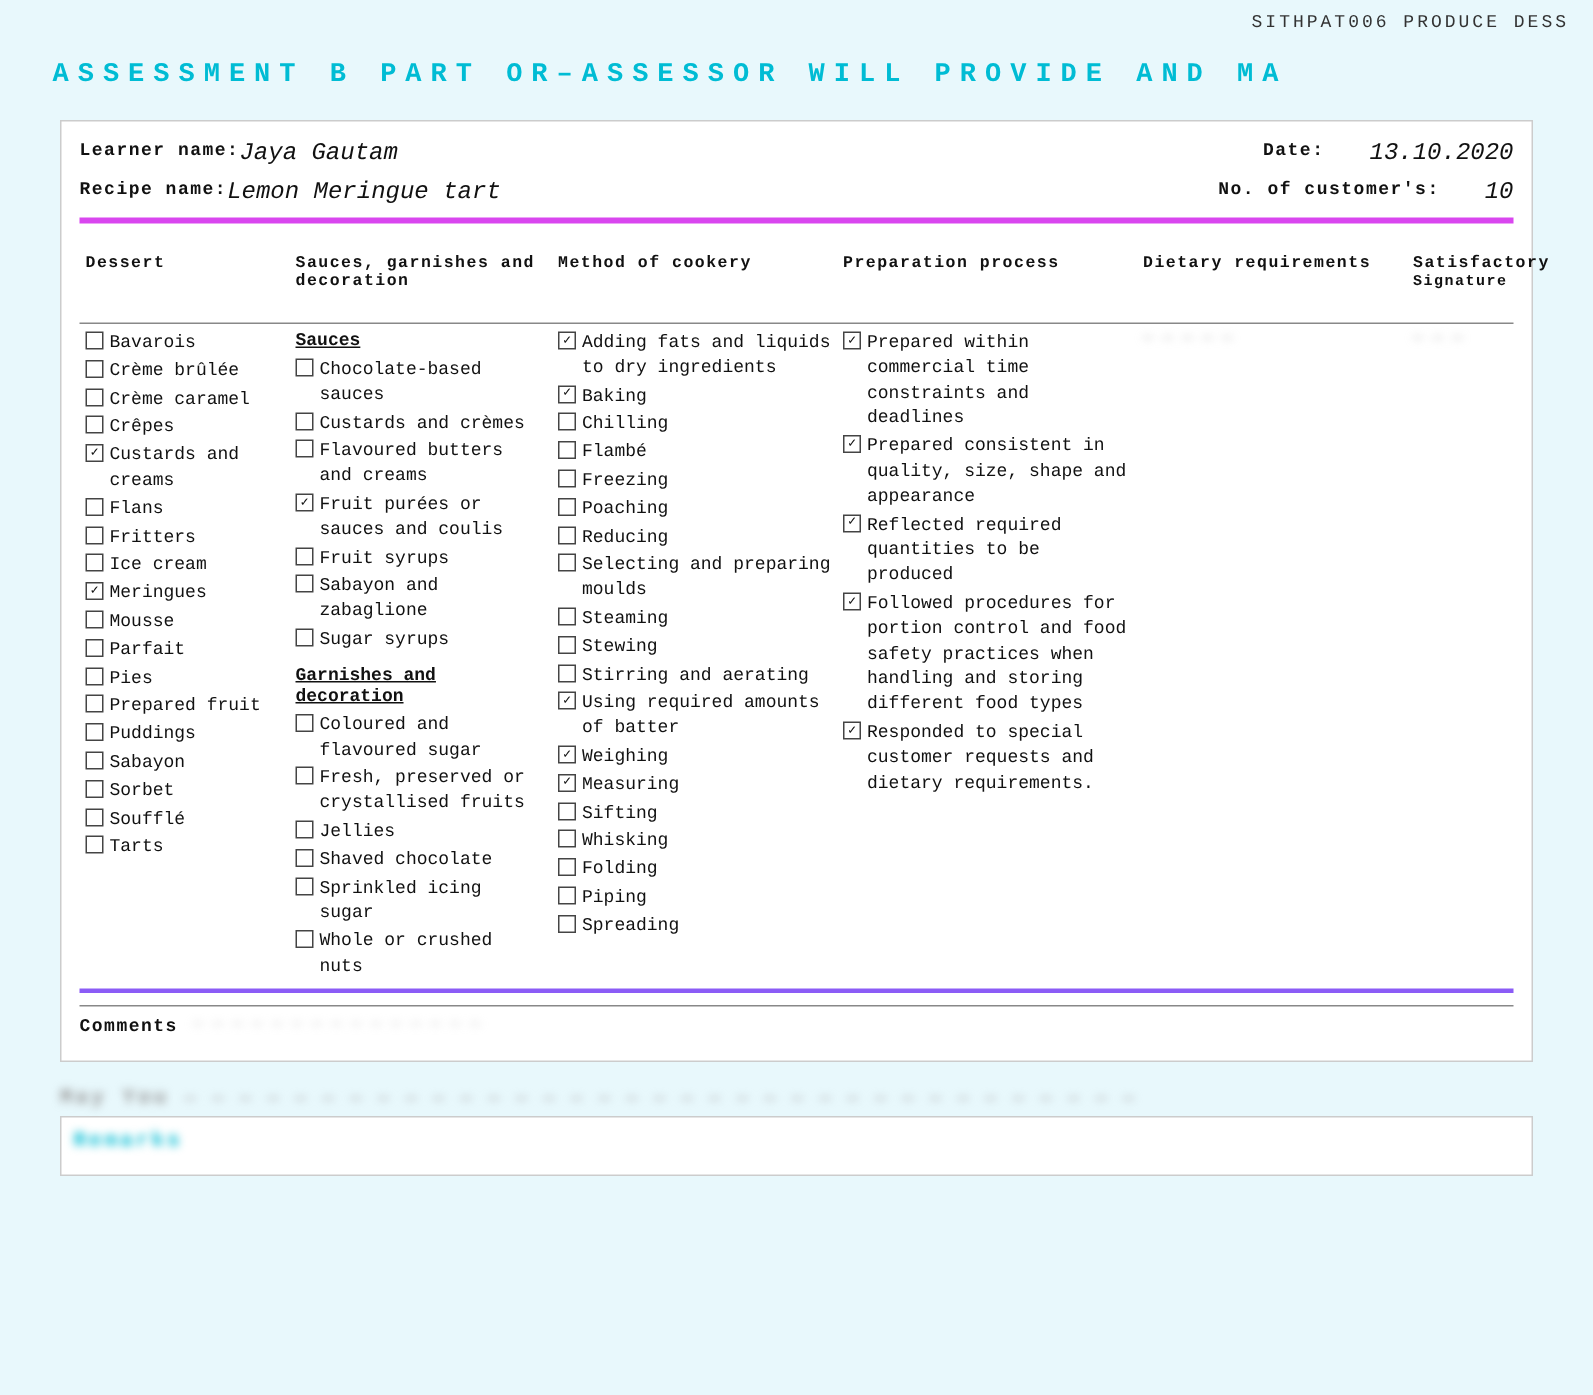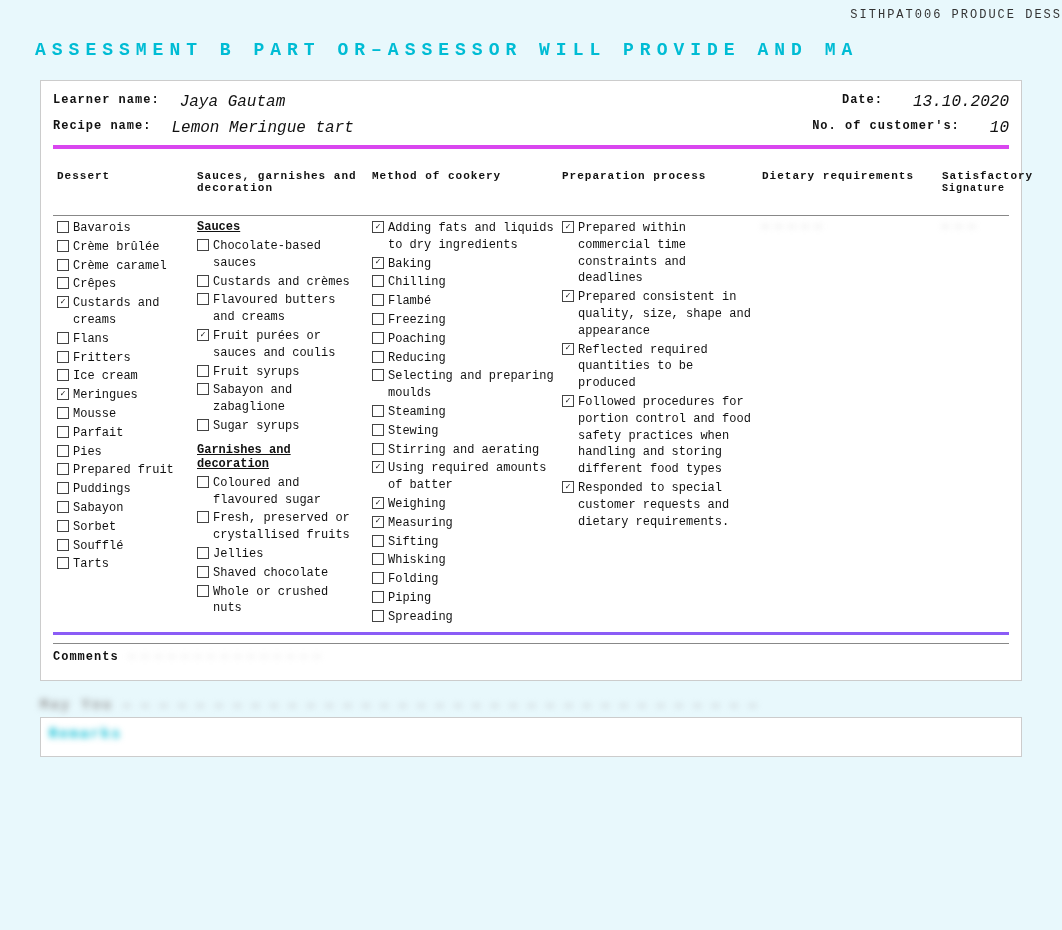--- a/index.html
+++ b/index.html
@@ -5,21 +5,21 @@
     * { box-sizing: border-box; margin: 0; padding: 0; }
     body {
       background: #e8f8fc;
       font-family: 'Courier New', Courier, monospace;
       font-size: 13px;
       color: #111;
     }
     .top-bar {
       display: flex;
       justify-content: flex-end;
-      padding: 8px 0;
+      padding: 8px 16px;
       font-size: 12px;
       letter-spacing: 2px;
       color: #333;
     }
     .header-banner {
       background: #e8f8fc;
       padding: 10px 16px;
       font-size: 18px;
       font-weight: bold;
       letter-spacing: 6px;
@@ -29,21 +29,20 @@
       margin-left: 19px;
     }
     .main-content {
       margin: 10px 40px;
       background: white;
       border: 1px solid #ccc;
       padding: 12px;
     }
     .info-row {
       display: flex;
-      gap: 20px;
       margin-bottom: 8px;
       text-align: right;
     }
     .info-cell {
       font-weight: bold;
       font-size: 12px;
       letter-spacing: 1px;
     }
     .info-value {
       font-size: 16px;
@@ -316,20 +315,24 @@
             <div class="checkbox-item">
               <span class="check-box"></span>
               <span>Jellies</span>
             </div>
             <div class="checkbox-item">
               <span class="check-box"></span>
               <span>Shaved chocolate</span>
             </div>
             <div class="checkbox-item">
               <span class="check-box"></span>
+              <span>Sprinkled icing sugar</span>
+            </div>
+            <div class="checkbox-item">
+              <span class="check-box"></span>
               <span>Whole or crushed nuts</span>
             </div>
           </div>
       </div>
     </div>
 
     <div class="col">
       <div id="method-list">
           <div class="checkbox-item">
             <span class="check-box checked"></span>

